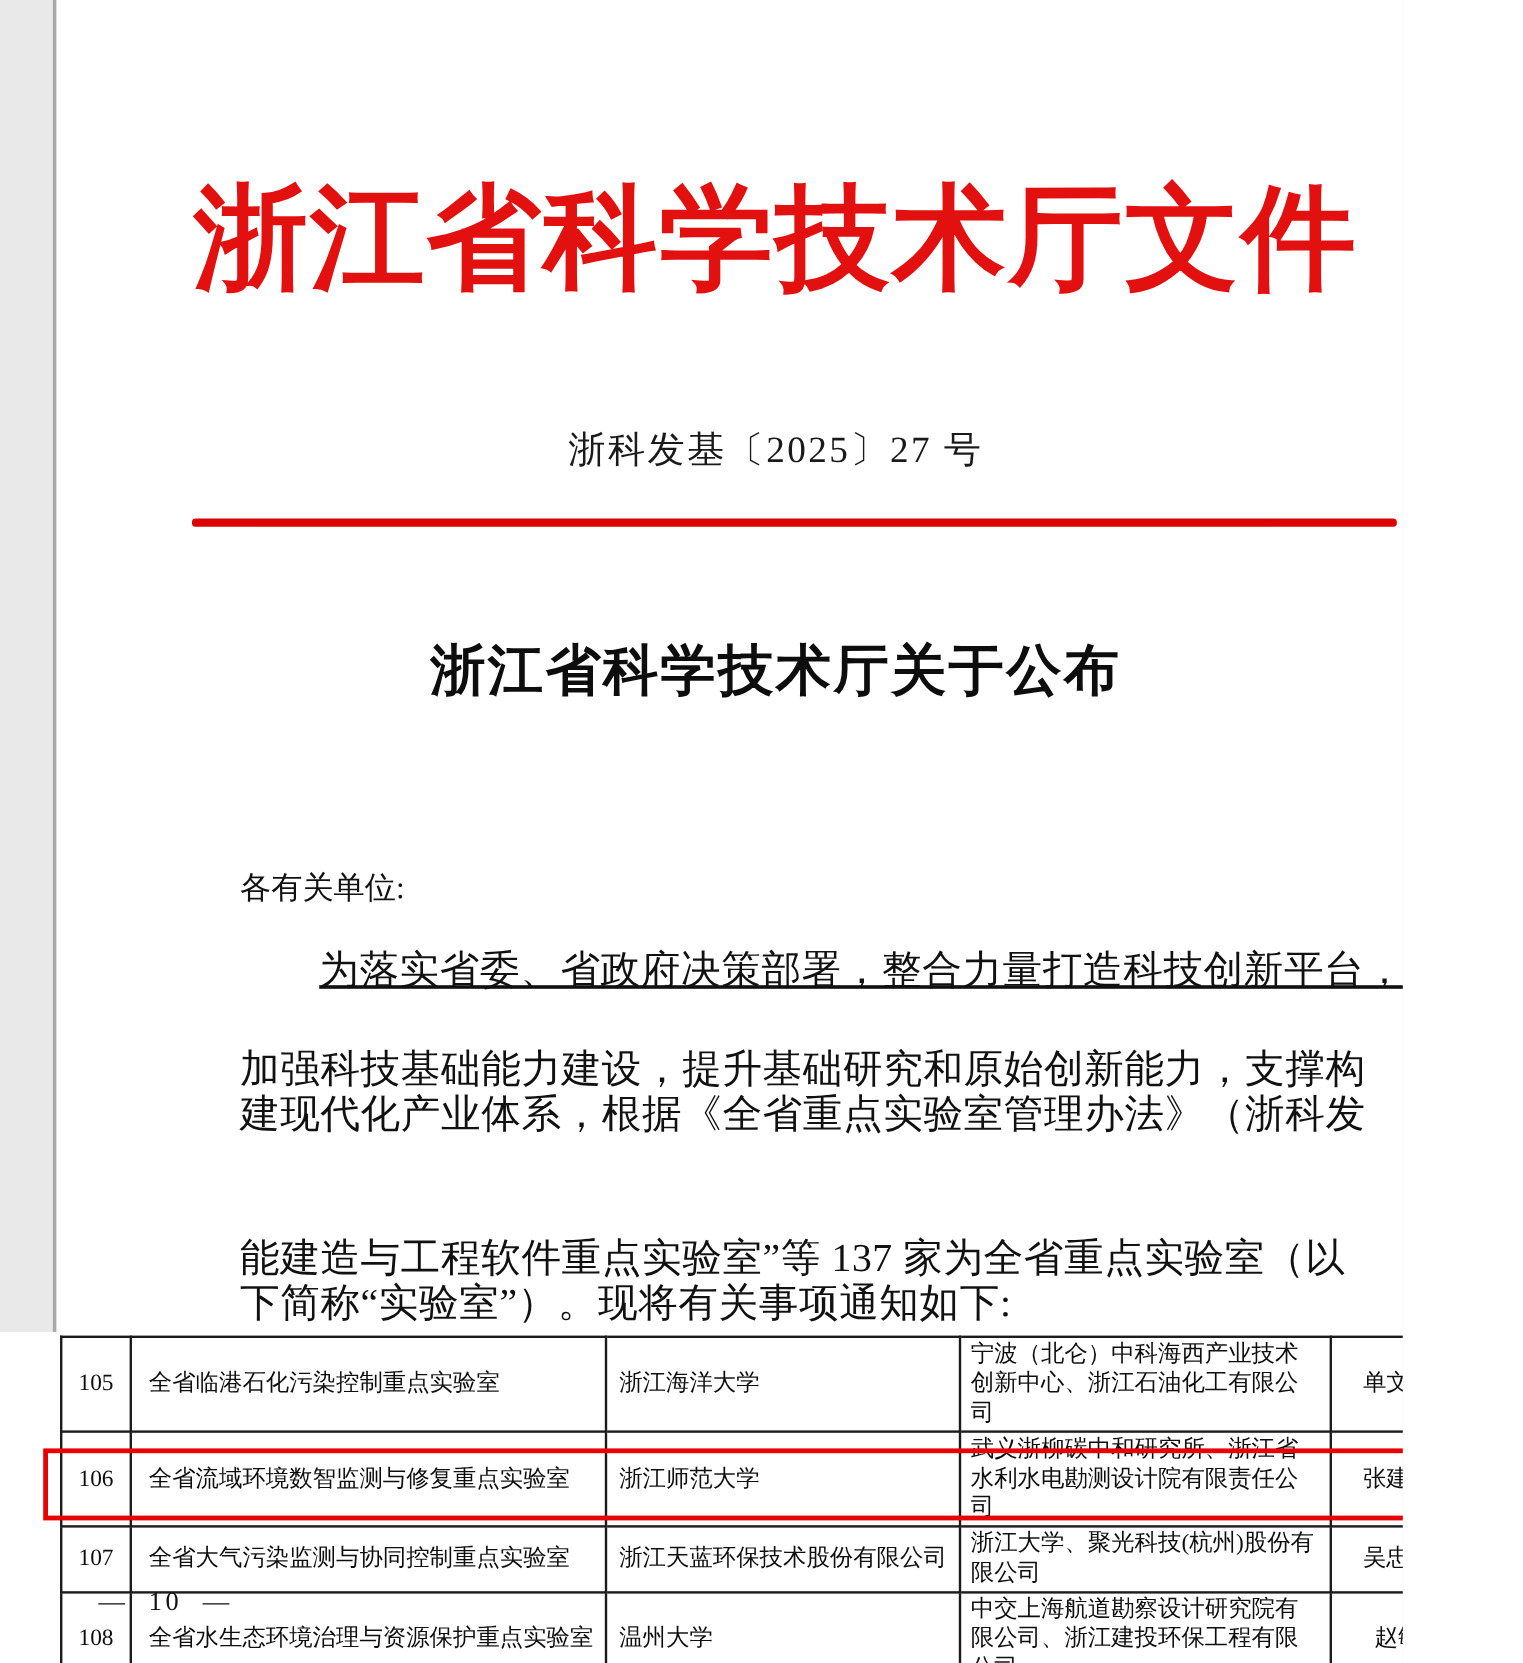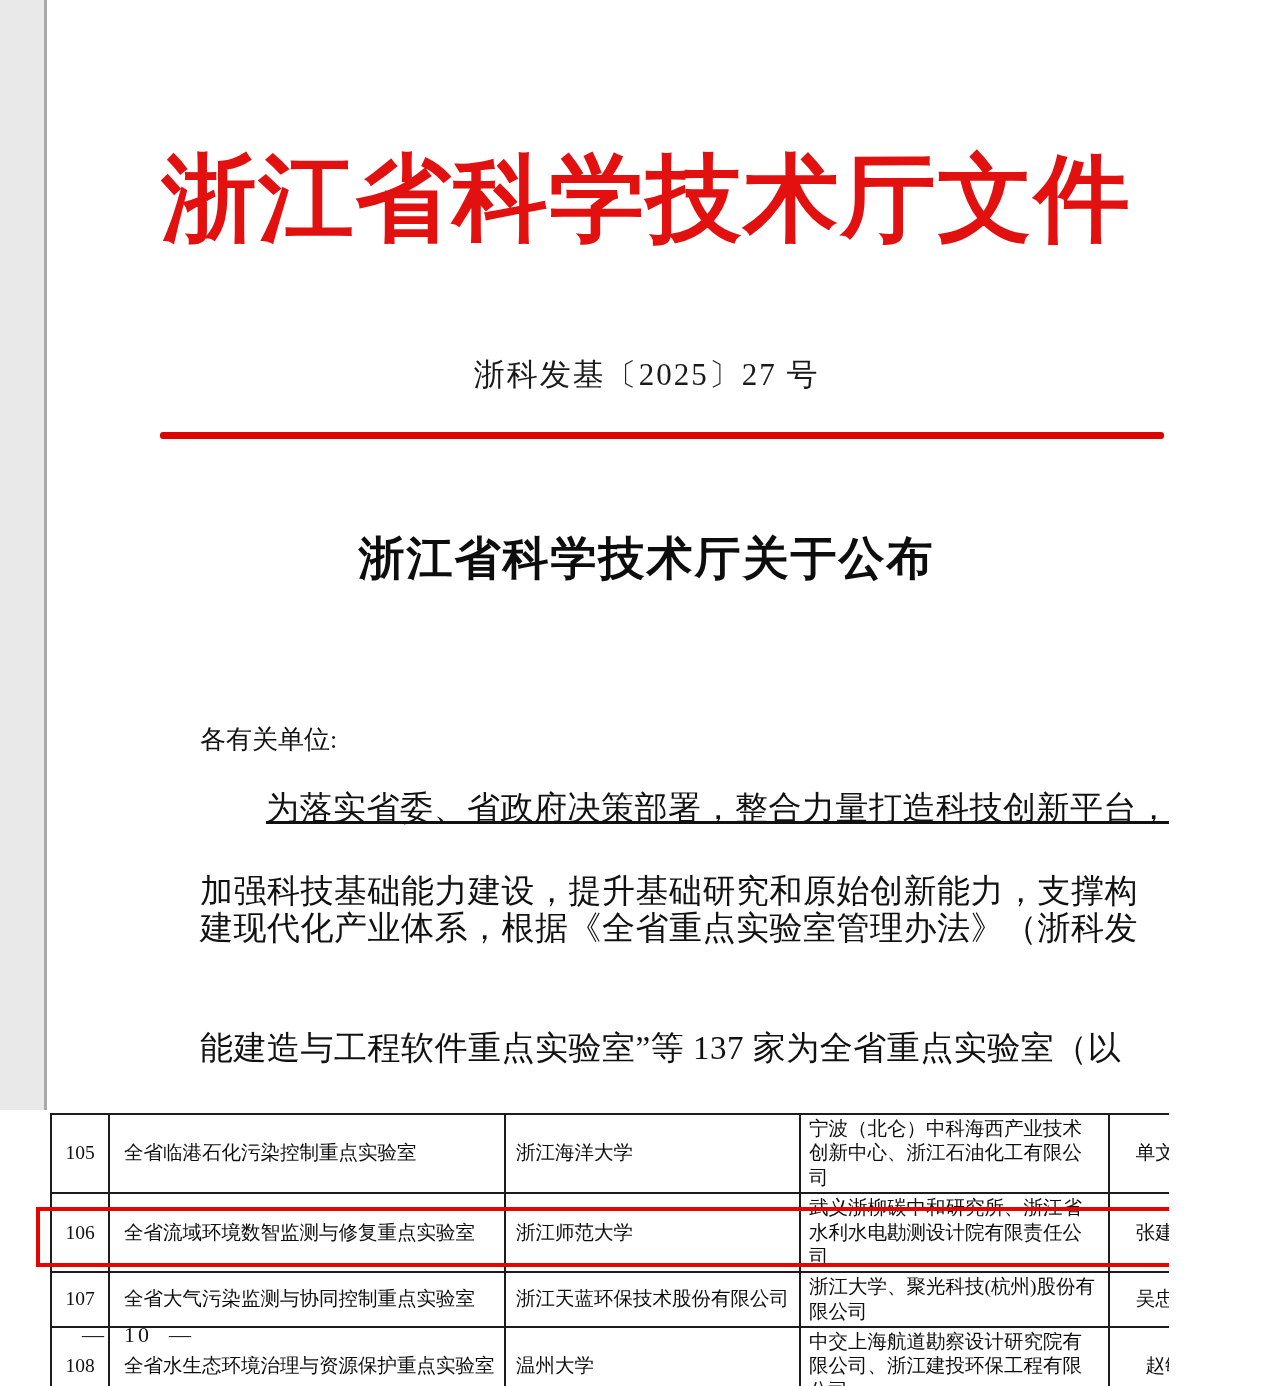--- a/index.html
+++ b/index.html
@@ -151,20 +151,21 @@
   <div class="red-rule"></div>
 
   <div class="notice-title-1">浙江省科学技术厅关于公布</div>
 
   <div class="salutation">各有关单位:</div>
 
   <div class="body-line indent bl0">为落实省委、省政府决策部署，整合力量打造科技创新平台，</div>
   <div class="body-line bl1">加强科技基础能力建设，提升基础研究和原始创新能力，支撑构</div>
   <div class="body-line bl2">建现代化产业体系，根据《全省重点实验室管理办法》（浙科发</div>
   <div class="body-line bl4">能建造与工程软件重点实验室”等 137 家为全省重点实验室（以</div>
+  <div class="body-line bl5">下简称“实验室”）。现将有关事项通知如下:</div>
 
   <div class="table-panel">
     <table class="lab-table">
       <colgroup>
         <col style="width:58px">
         <col style="width:396px">
         <col style="width:295px">
         <col style="width:309px">
         <col style="width:112px">
       </colgroup>

